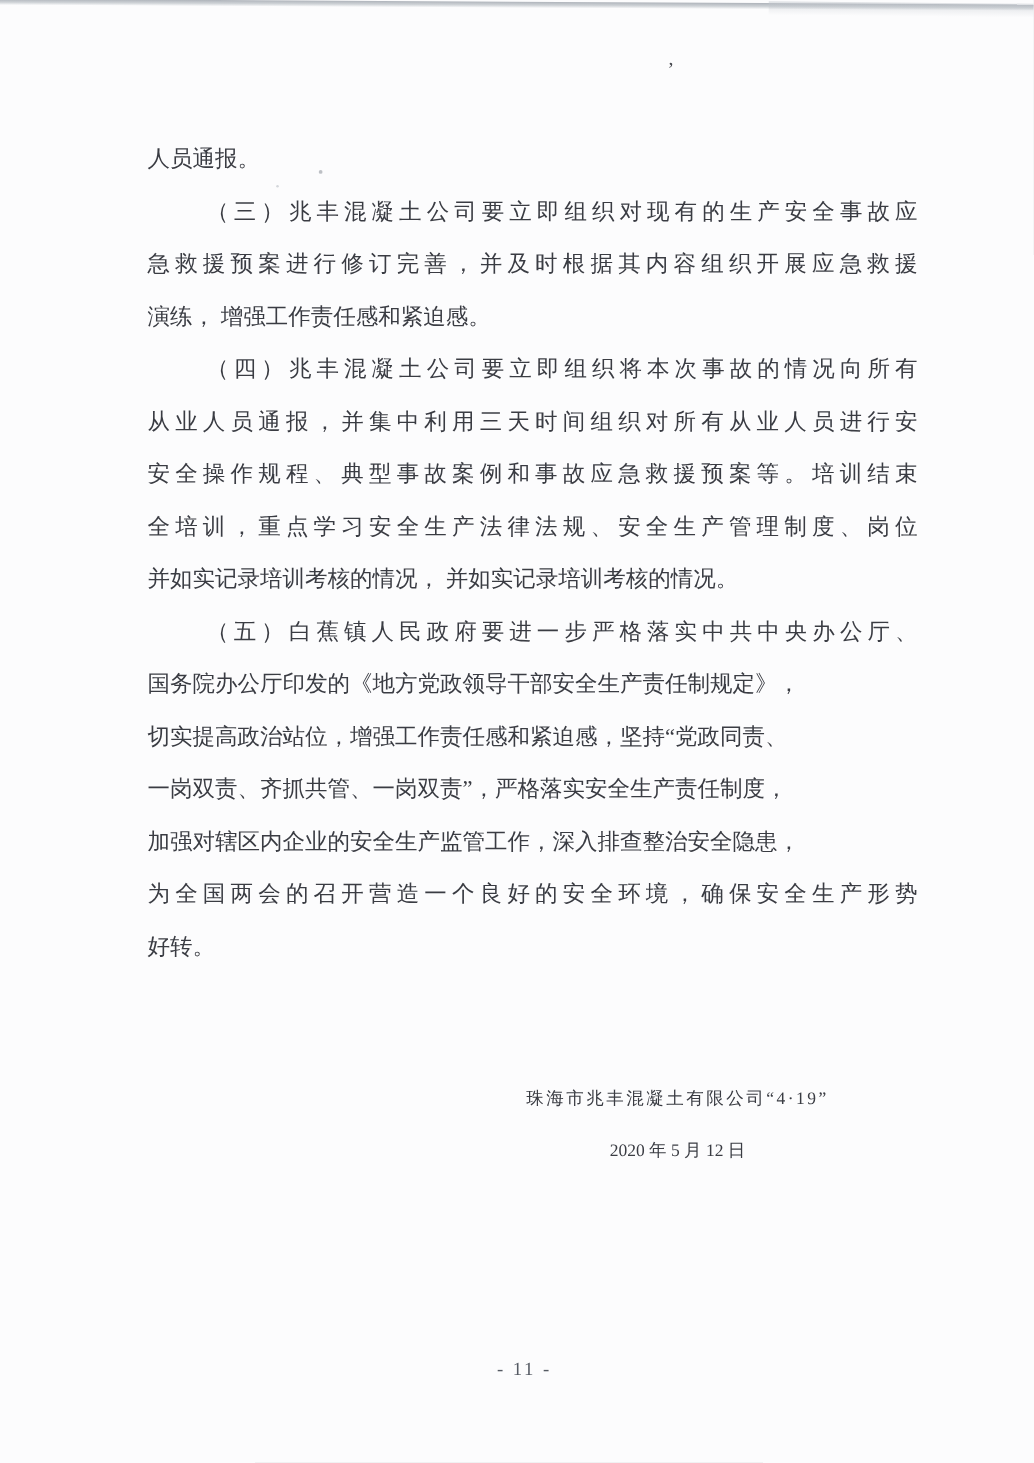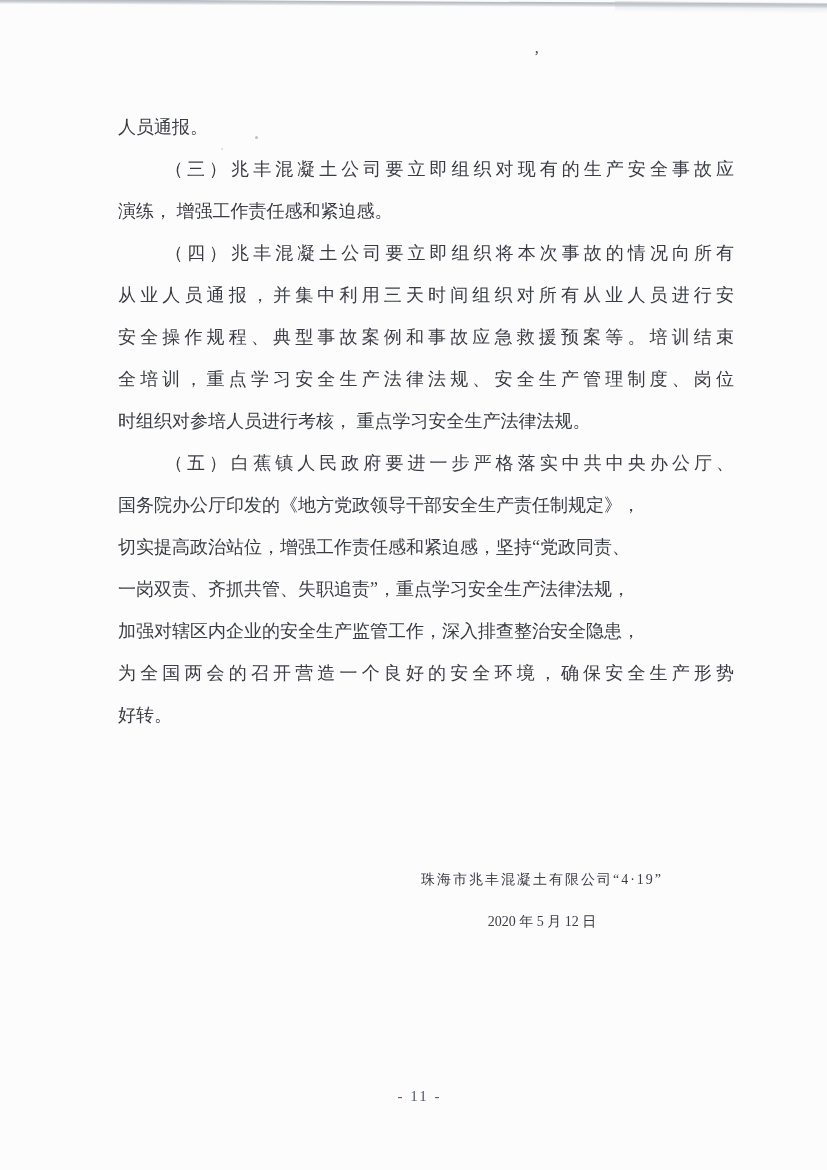--- a/index.html
+++ b/index.html
@@ -66,32 +66,33 @@
   <span class="stray-mark">’</span>
   <div class="speck speck-1"></div>
   <div class="speck speck-2"></div>
   <div class="speck speck-3"></div>
 
   <div class="doc-body">
 
     <p class="line last">人员通报。</p>
 
     <p class="line first">（三）兆丰混凝土公司要立即组织对现有的生产安全事故应</p>
+    <p class="line">急救援预案进行修订完善，并及时根据其内容组织开展应急救援</p>
     <p class="line last">演练， 增强工作责任感和紧迫感。</p>
 
     <p class="line first">（四）兆丰混凝土公司要立即组织将本次事故的情况向所有</p>
     <p class="line">从业人员通报，并集中利用三天时间组织对所有从业人员进行安</p>
     <p class="line">安全操作规程、典型事故案例和事故应急救援预案等。培训结束</p>
     <p class="line">全培训，重点学习安全生产法律法规、安全生产管理制度、岗位</p>
-    <p class="line last">时组织对参培人员进行考核， 重点学习安全生产法律法规。</p>
+    <p class="line last">并如实记录培训考核的情况， 并如实记录培训考核的情况。</p>
 
     <p class="line first">（五）白蕉镇人民政府要进一步严格落实中共中央办公厅、</p>
     <p class="line hang">国务院办公厅印发的《地方党政领导干部安全生产责任制规定》，</p>
     <p class="line hang">切实提高政治站位，增强工作责任感和紧迫感，坚持“党政同责、</p>
-    <p class="line hang">一岗双责、齐抓共管、失职追责”，重点学习安全生产法律法规，</p>
+    <p class="line hang">一岗双责、齐抓共管、一岗双责”，严格落实安全生产责任制度，</p>
     <p class="line hang">加强对辖区内企业的安全生产监管工作，深入排查整治安全隐患，</p>
     <p class="line">为全国两会的召开营造一个良好的安全环境，确保安全生产形势</p>
     <p class="line last">好转。</p>
   </div>
 
   <div class="signature">
     <div class="sig-company">珠海市兆丰混凝土有限公司“4·19”</div>
     <div class="sig-date">2020 年 5 月 12 日</div>
   </div>
 

